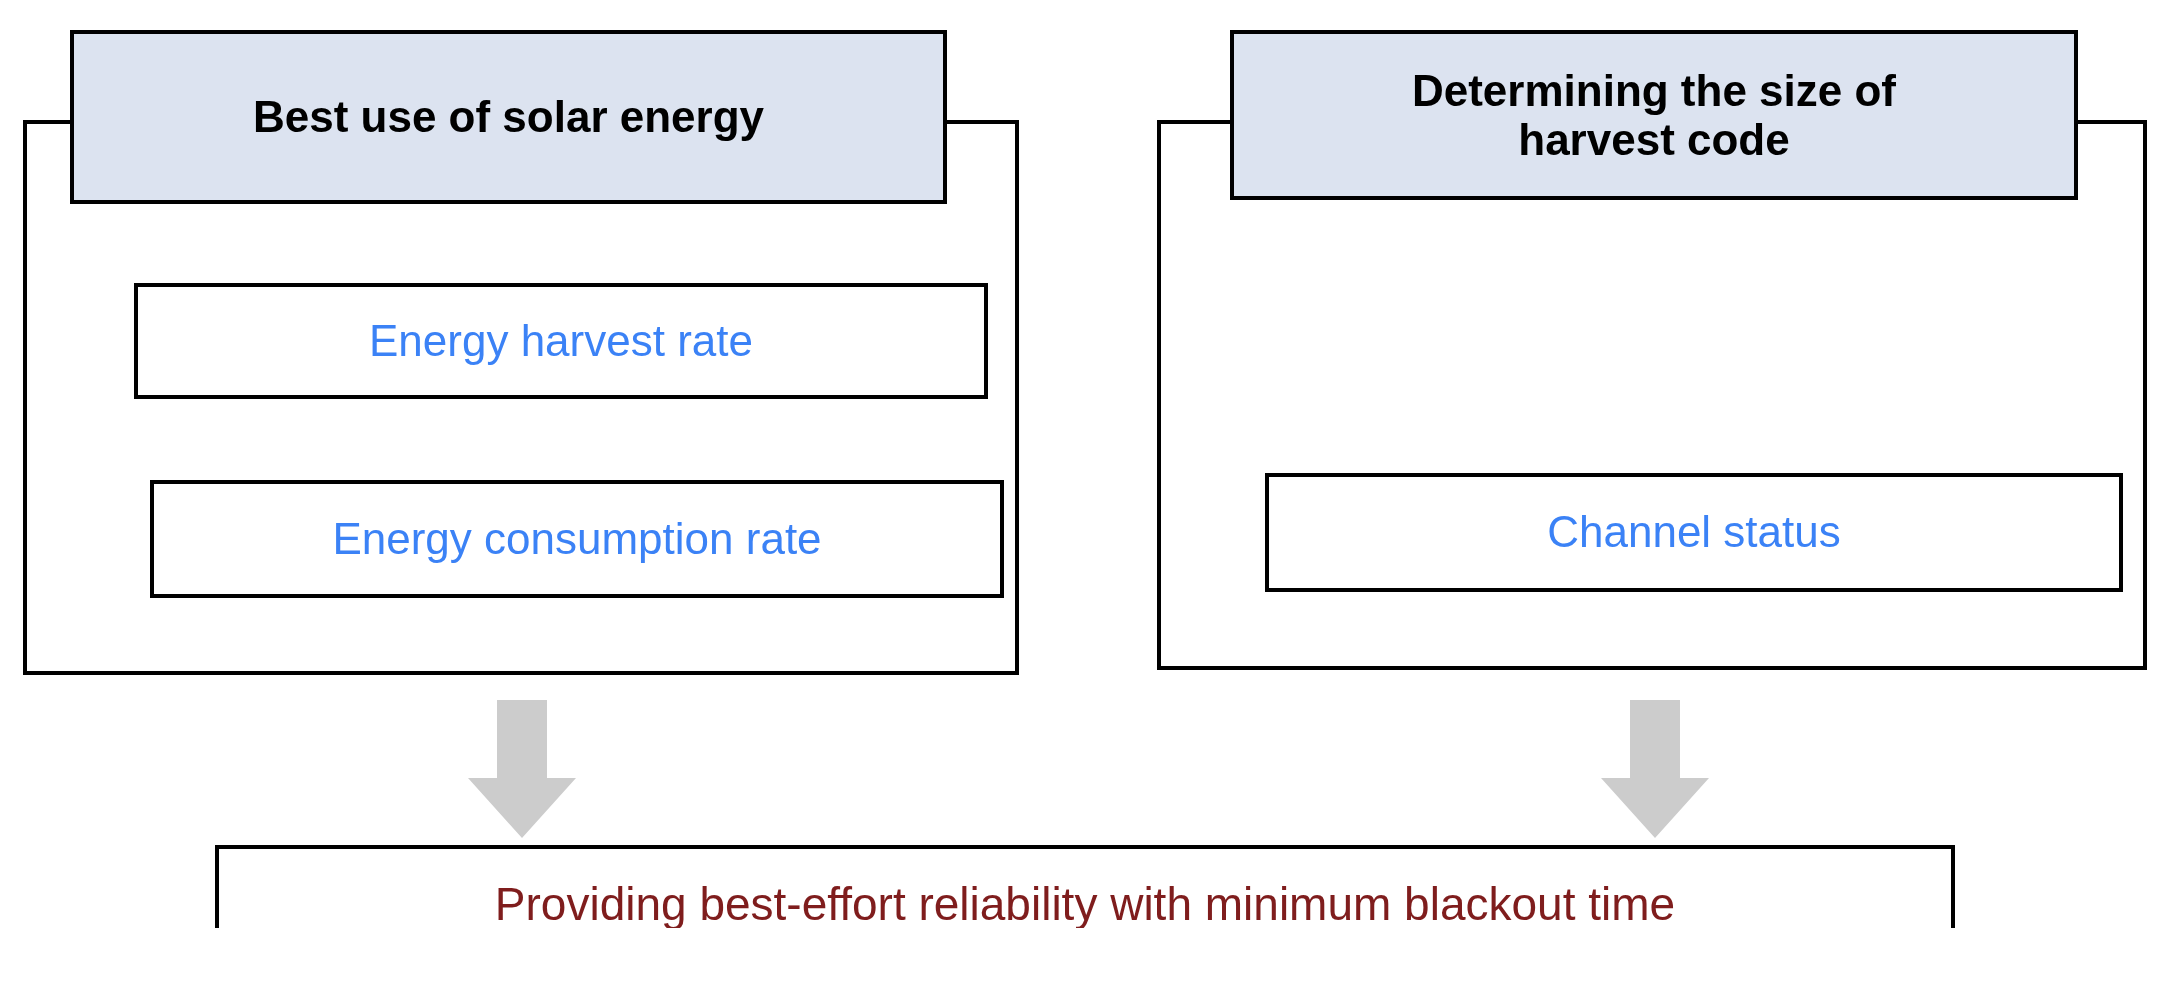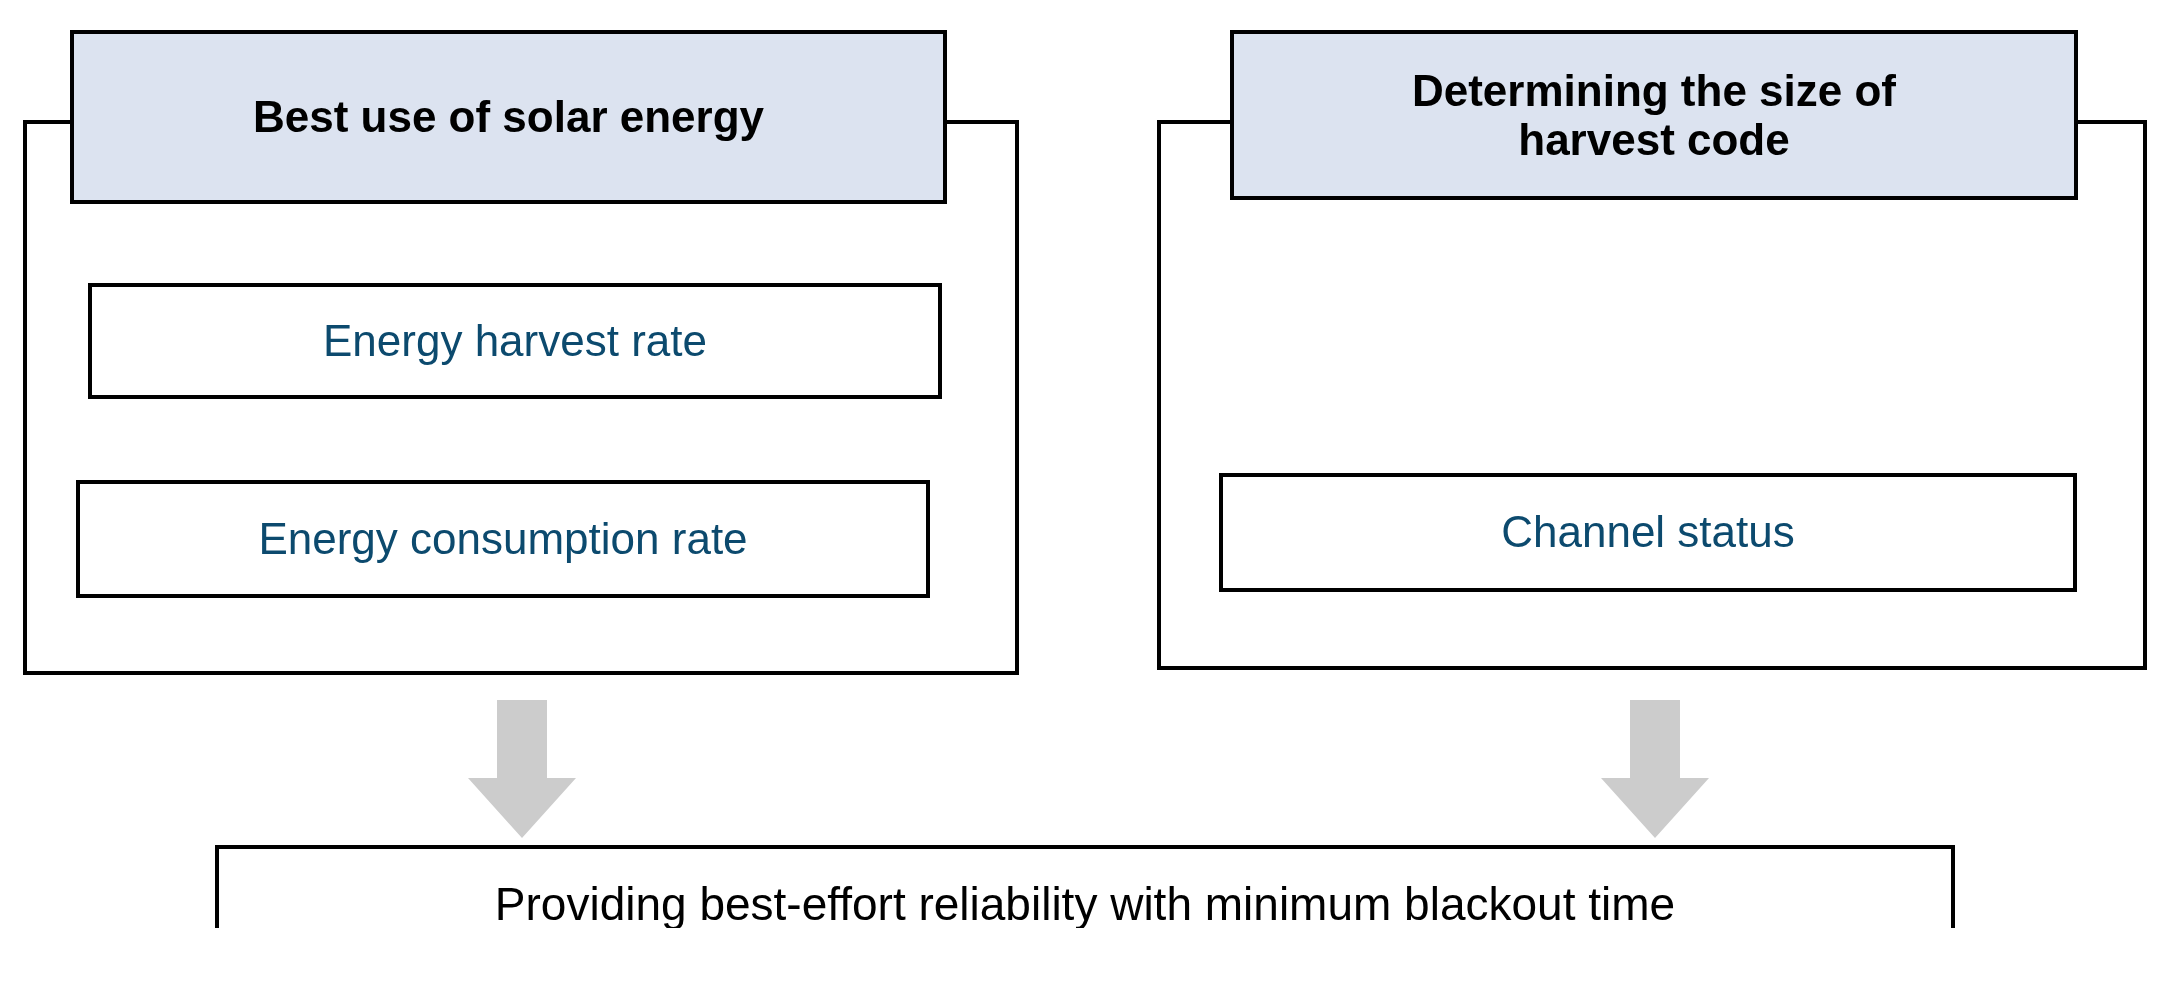--- a/index.html
+++ b/index.html
@@ -47,34 +47,35 @@
   }
 
   
   .item-box {
     border: 4px solid #000000;
     background: #ffffff;
     display: flex;
     align-items: center;
     justify-content: center;
     text-align: center;
-    color: #0c4a6e;
+    color: #3b82f6;
     z-index: 4;
+    margin-left: 46px;
   }
   .item-box .label { line-height: 1.1; padding: 0 8px; }
 
   
   .outcome-box {
     border: 4px solid #000000;
     background: #ffffff;
     display: flex;
     align-items: center;
     justify-content: center;
     text-align: center;
-    color: #000000;
+    color: #7f1d1d;
     z-index: 4;
   }
 
   
   .down-arrow { z-index: 3; }
   .down-arrow svg { display: block; width: 100%; height: 100%; }
 
   
   .fs-header  { font-size: 44px; }
   .fs-item    { font-size: 44px; }
@@ -88,21 +89,21 @@
   <div class="abs group-frame" style="left:23px; top:120px; width:996px; height:555px;"></div>
 
   <div class="abs header-box fs-header" style="left:70px; top:30px; width:877px; height:174px;">
     <span class="label">Best use of solar energy</span>
   </div>
 
   <div class="abs item-box fs-item" style="left:88px; top:283px; width:854px; height:116px;">
     <span class="label">Energy harvest rate</span>
   </div>
 
-  <div class="abs item-box fs-item" style="left:76px; top:480px; width:854px; height:118px;">
+  <div class="abs item-box fs-item" style="left:104px; top:480px; width:854px; height:118px;">
     <span class="label">Energy consumption rate</span>
   </div>
 
   <div class="abs down-arrow" style="left:468px; top:700px; width:108px; height:138px;">
     <svg viewBox="0 0 108 138" preserveAspectRatio="none" aria-hidden="true">
       <polygon points="29,0 79,0 79,78 108,78 54,138 0,78 29,78" fill="#cccccc"></polygon>
     </svg>
   </div>
 
   <div class="abs group-frame" style="left:1157px; top:120px; width:990px; height:550px;"></div>

